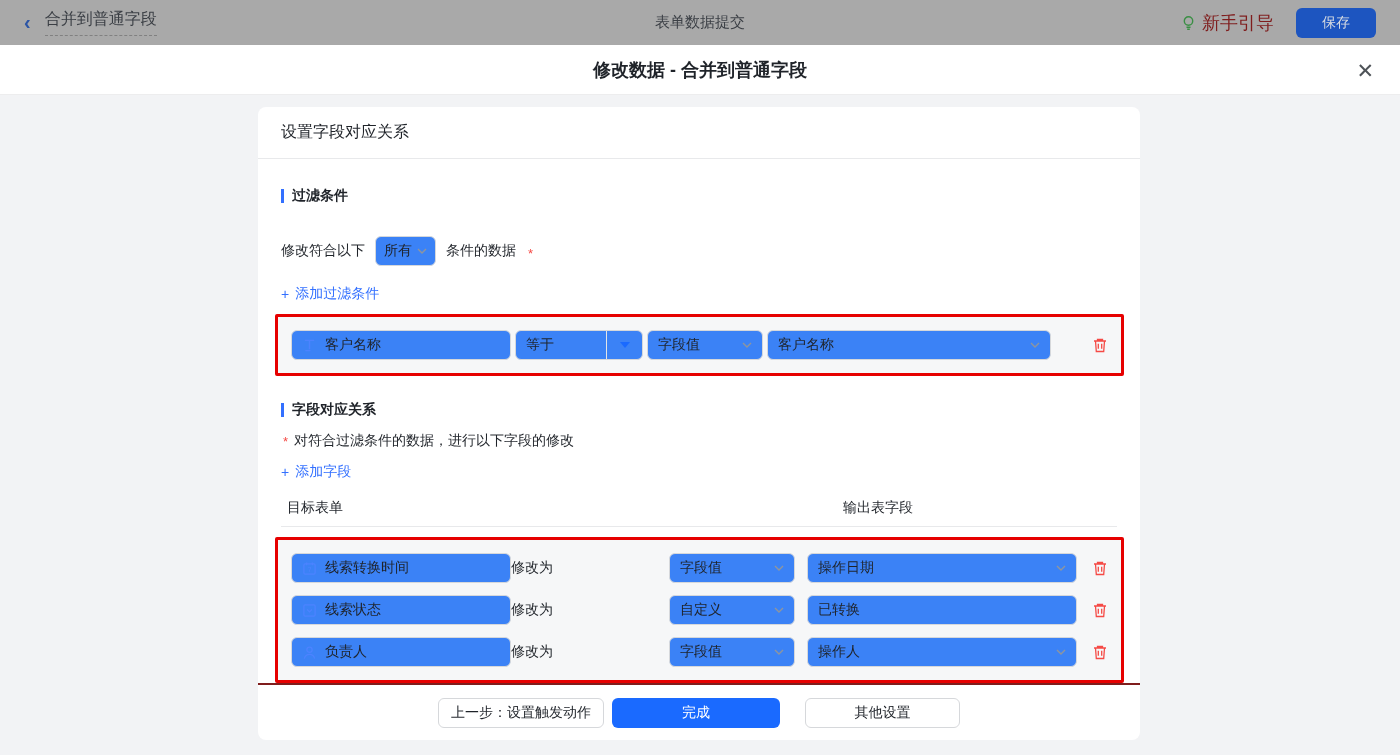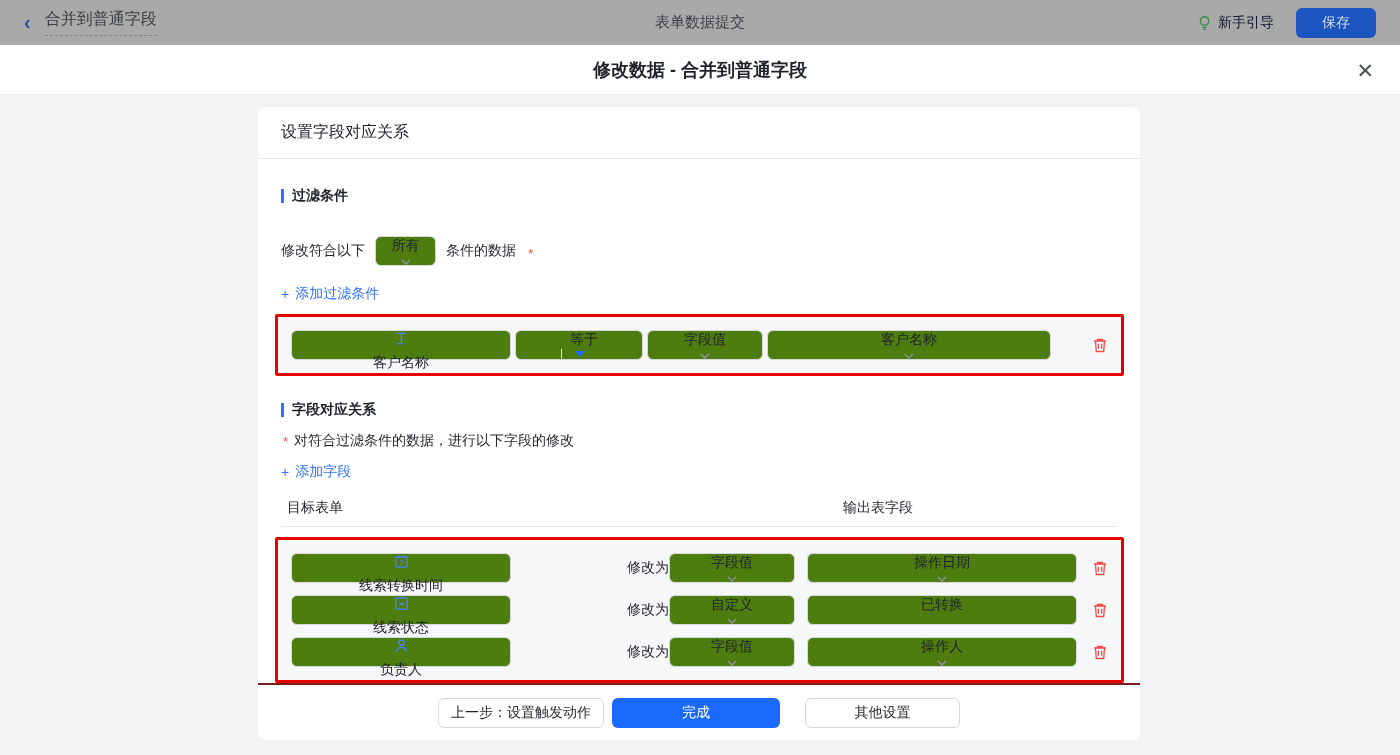--- a/index.html
+++ b/index.html
@@ -6,21 +6,21 @@
   html,body { width:1400px; height:755px; overflow:hidden; }
   body { font-family:"Liberation Sans","DejaVu Sans",sans-serif; color:#1f2329; font-size:14px; background:#f2f3f5; }
 
   
   .topbar { height:45px; background:#a9a9a9; display:flex; align-items:center; justify-content:space-between; padding:0 24px; position:relative; }
   .topbar-left { display:flex; align-items:center; gap:14px; }
   .back-chevron { color:#2c55a5; font-size:20px; font-weight:bold; cursor:pointer; line-height:1; transform:translateY(-1px); }
   .flow-name { font-size:16px; color:#3b3f45; border-bottom:1px dashed #808080; padding-bottom:5px; }
   .topbar-center { position:absolute; left:50%; transform:translateX(-50%); font-size:15px; color:#3b3f45; }
   .topbar-right { display:flex; align-items:center; gap:22px; }
-  .guide { display:flex; align-items:center; gap:6px; color:#0f172a; font-size:14px; }
+  .guide { display:flex; align-items:center; gap:6px; color:#7f1d1d; font-size:18px; }
   .save-btn { background:#1d55c0; color:#d9dde2; border:none; width:80px; height:30px; border-radius:6px; font-size:14px; }
 
   
   .dialog-header { height:50px; background:#fff; display:flex; align-items:center; justify-content:center; position:relative; border-bottom:1px solid #ededee; }
   .dialog-title { font-size:18px; font-weight:600; color:#1f2329; }
   .close-x { position:absolute; right:26px; top:50%; transform:translateY(-50%); font-size:21px; color:#4e5358; line-height:1; cursor:pointer; }
 
   
   .content { height:660px; background:#f2f3f5; padding-top:12px; }
   .card { width:882px; margin-left:258px; height:633px; background:#fff; border-radius:8px; display:flex; flex-direction:column; }
@@ -31,37 +31,37 @@
   .blue-bar { width:3px; height:14px; background:#3370ff; margin-right:8px; }
   .st1 { margin-top:28px; }
   .st2 { margin-top:25px; }
 
   .match-row { display:flex; align-items:center; gap:10px; margin:31px 0 0 23px; }
   .asterisk { color:#f54a45; font-size:13px; margin-left:2px; transform:translateY(2px); }
 
   .add-link { display:flex; align-items:center; gap:6px; color:#3370ff; margin:19px 0 0 23px; cursor:pointer; width:max-content; }
 
   
-  .box { background:#4d7c0f; border:1px solid #d6d8db; border-radius:6px; height:30px; display:flex; align-items:center;flex-direction:column; }
+  .box { background:#3b82f6; border:1px solid #d6d8db; border-radius:6px; height:30px; display:flex; align-items:center; }
   .sel { justify-content:space-between; padding:0 10px; cursor:pointer; }
   .chev { color:#8f959e; }
   .sel-all { width:61px; padding:0 8px; }
   .field-input { width:220px; padding:0 10px; gap:8px; }
 
   .op-split { width:128px; padding:0; }
   .op-main { flex:1; padding-left:10px; }
   .op-arrow { width:36px; height:100%; display:flex; align-items:center; justify-content:center; border-left:1px solid #e3e5e7; cursor:pointer; }
   .tri-down { width:0; height:0; border-left:5px solid transparent; border-right:5px solid transparent; border-top:6px solid #1a6aff; }
 
   
   .red-box { width:849px; margin-left:17px; border:3px solid #e60000; border-radius:2px; background:#f6f7f8; padding:13px; }
   .rb1 { margin-top:11px; display:flex; align-items:center; gap:4px; }
   .rb2 { margin-top:10px; display:flex; flex-direction:column; gap:12px; }
   .map-row { display:flex; align-items:center; }
-  .modify-wrap { width:158px; display:flex; justify-content:flex-end; }
+  .modify-wrap { width:158px; display:flex; justify-content:flex-start; }
   .trash { margin-left:auto; cursor:pointer; display:flex; align-items:center; }
 
   .desc-row { display:flex; align-items:flex-start; gap:6px; margin:13px 0 0 23px; }
   .add2 { margin-top:13px; }
 
   .col-headers { position:relative; height:17px; margin-top:18px; }
   .col-target { position:absolute; left:29px; }
   .col-output { position:absolute; left:585px; }
   .hdr-divider { height:1px; background:#e8e9eb; margin:10px 23px 0 23px; }
 

